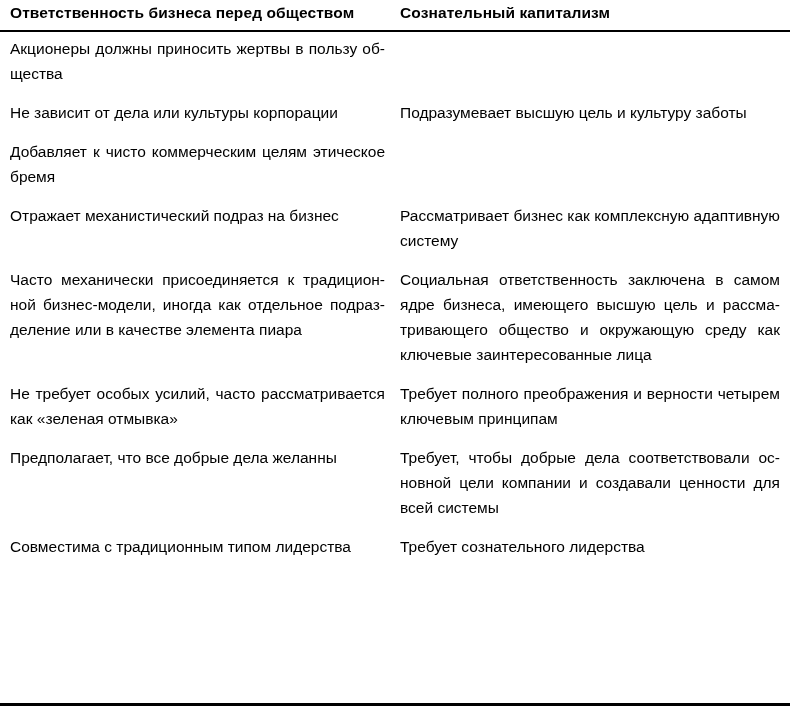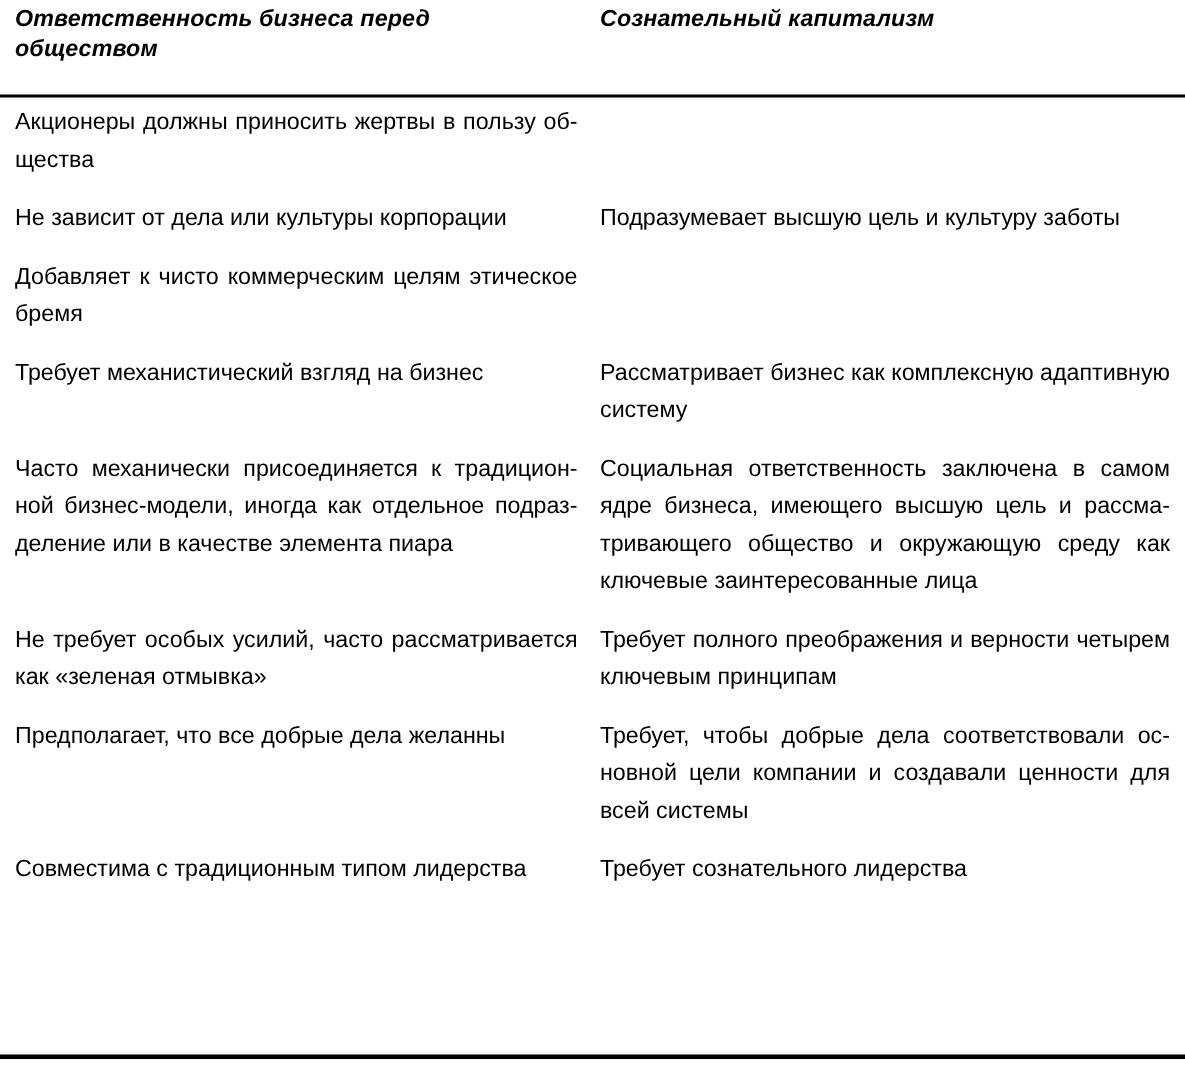--- a/index.html
+++ b/index.html
@@ -21,23 +21,22 @@
   }
   .grid-row {
     display: grid;
     grid-template-columns: 375px 380px;
     column-gap: 15px;
     padding-left: 10px;
     padding-right: 10px;
   }
   .header-row {
     padding-top: 3px;
-    padding-bottom: 20px;
+    padding-bottom: 7px;
     border-bottom: 2px solid #000;
-    font-style: italic;
   }
   .header-cell {
     font-size: 15.5px;
     line-height: 20px;
     font-weight: 700;
     letter-spacing: 0.1px;
   }
   .table-body {
     padding-top: 4px;
   }
@@ -79,21 +78,21 @@
     <div class="grid-row table-row">
       <div class="cell">Не зависит от дела или культуры корпорации</div>
       <div class="cell">Подразумевает высшую цель и культуру заботы</div>
     </div>
 
     <div class="grid-row table-row">
       <div class="cell">Добавляет к чисто коммерческим целям этическое бремя</div>
     </div>
 
     <div class="grid-row table-row">
-      <div class="cell">Требует механистический взгляд на бизнес</div>
+      <div class="cell">Отражает механистический подраз на бизнес</div>
       <div class="cell">Рассматривает бизнес как комплексную адаптив­ную систему</div>
     </div>
 
     <div class="grid-row table-row">
       <div class="cell">Часто механически присоединяется к традицион­ной бизнес-модели, иногда как отдельное подраз­деление или в качестве элемента пиара</div>
       <div class="cell">Социальная ответственность заключена в самом ядре бизнеса, имеющего высшую цель и рассма­тривающего общество и окружающую среду как ключевые заинтересованные лица</div>
     </div>
 
 
     <div class="grid-row table-row">

